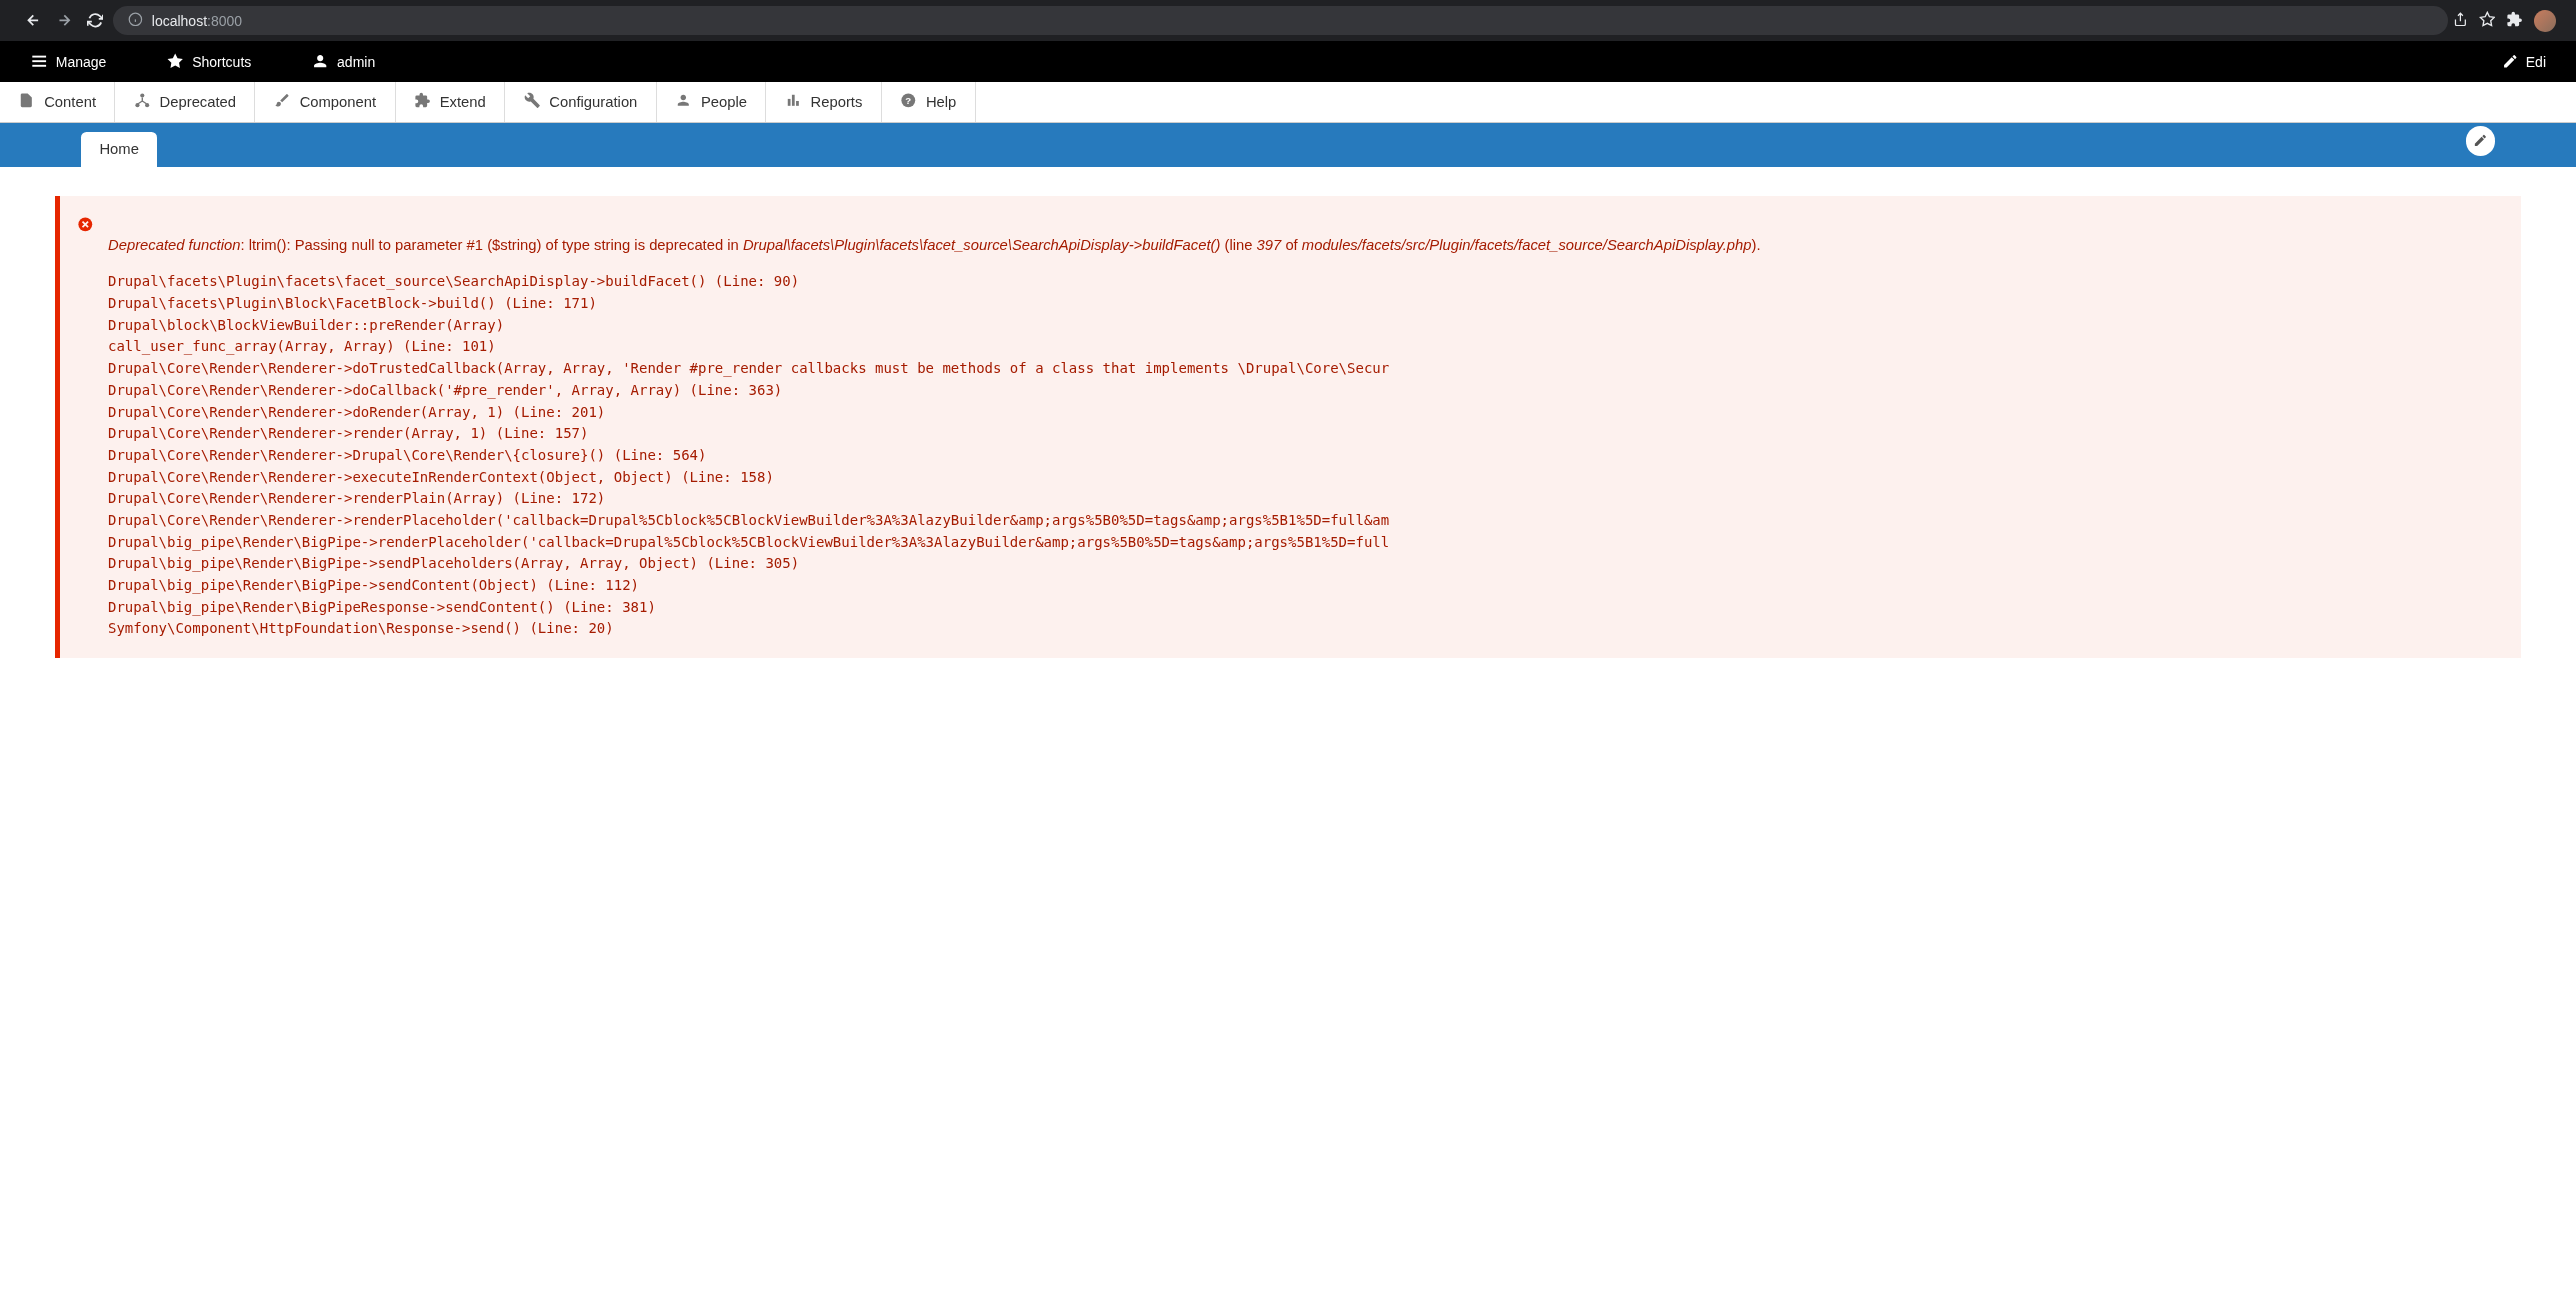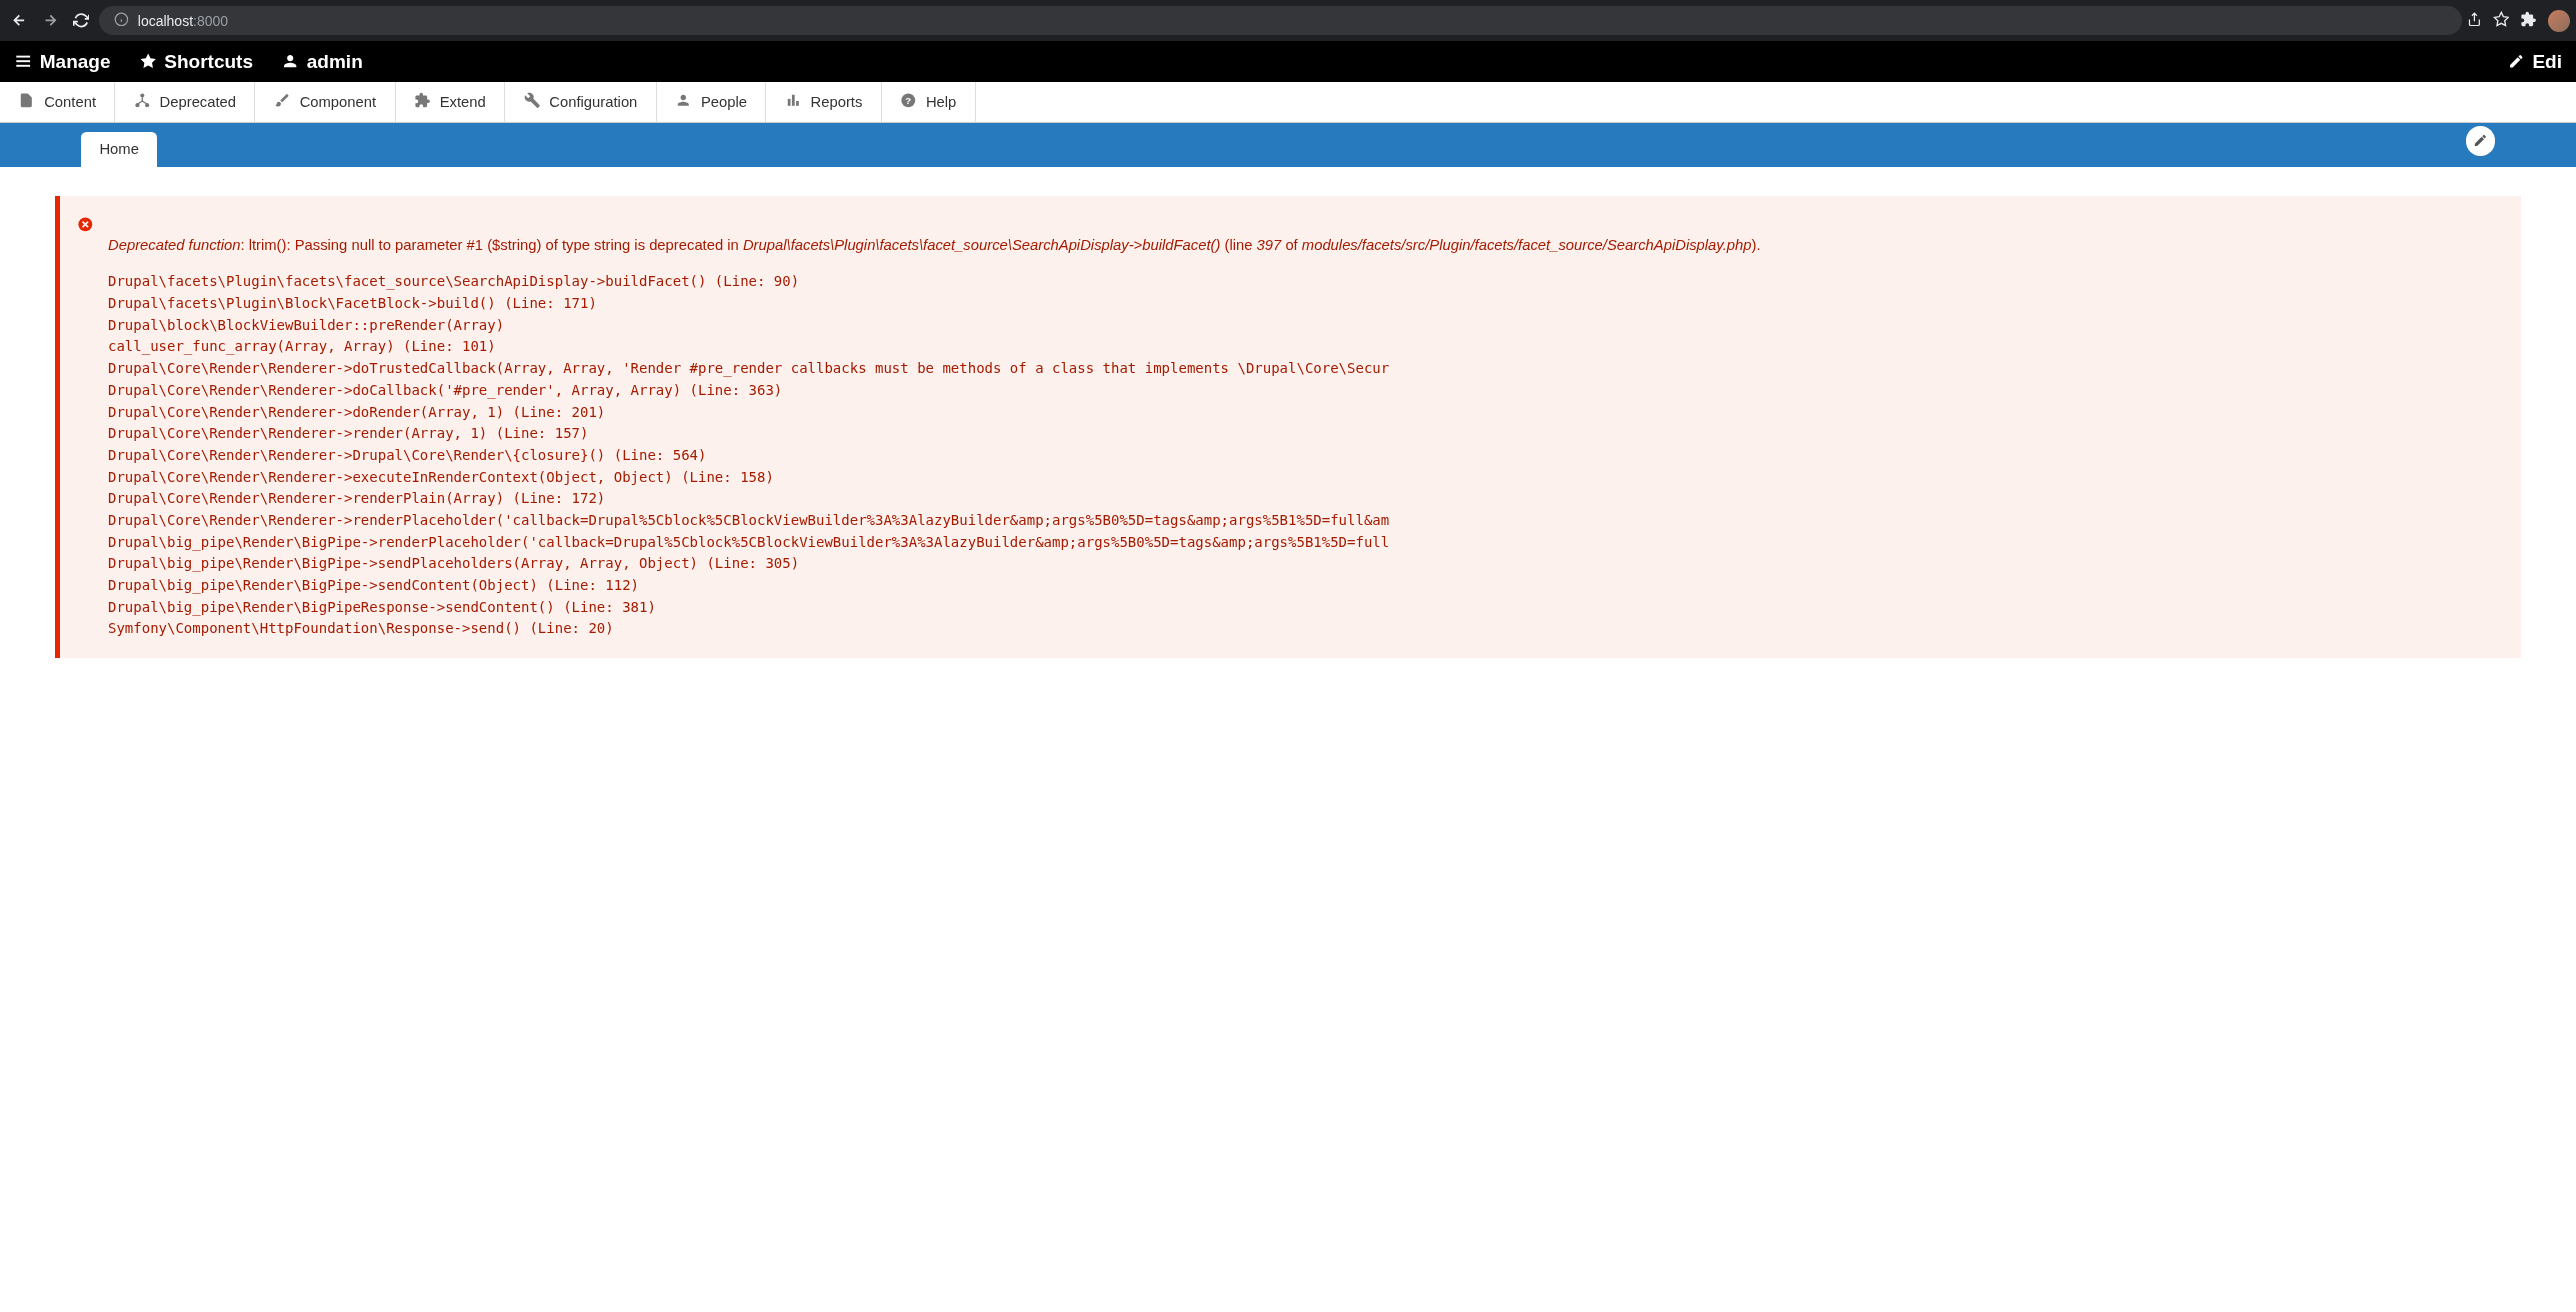--- a/index.html
+++ b/index.html
@@ -1,31 +1,31 @@
 <!DOCTYPE html>
 <html style="font-size:14.8px"><head>
 <meta charset="utf-8">
 <style>
 * { margin: 0; padding: 0; box-sizing: border-box; }
 body { font-family: -apple-system, BlinkMacSystemFont, "Segoe UI", Arial, sans-serif; background: #fff; overflow-x: hidden; }
 
 
-.browser-chrome { background: #202124; height: 41px; display: flex; align-items: center; padding: 0 6px; gap: 5px; }
+.browser-chrome { background: #202124; height: 41px; display: flex; align-items: center; padding: 0 20px; gap: 5px; }
 .nav-btn { width: 26px; height: 26px; display: flex; align-items: center; justify-content: center; color: #9aa0a6; cursor: pointer; border-radius: 50%; }
 .nav-btn.active { color: #e8eaed; }
 .address-bar { flex: 1; background: #35363a; border-radius: 18.4px; height: 29.5px; display: flex; align-items: center; padding: 0 14.8px; gap: 9.2px; color: #e8eaed; }
 .info-icon { color: #9aa0a6; }
 .url-host { color: #e8eaed; font-size: 14px; }
 .url-port { color: #9aa0a6; font-size: 14px; }
 .chrome-right { display: flex; align-items: center; gap: 11px; color: #e8eaed; }
 .avatar { width: 22px; height: 22px; border-radius: 50%; background: linear-gradient(135deg, #c97d5e, #8a6d5c); display: inline-block; }
 
 
 .admin-toolbar { background: #000; height: 41px; display: flex; align-items: center; color: #fff; }
-.toolbar-item { display: flex; align-items: center; gap: 7.4px; padding: 0 14px; height: 100%; cursor: pointer; font-size: 19px; font-weight: 700; }
+.toolbar-item { display: flex; align-items: center; gap: 7.4px; padding: 0 30px; height: 100%; cursor: pointer; font-size: 14px; font-weight: 400; }
 .toolbar-item.manage { background: #000; }
 .toolbar-spacer { flex: 1; }
 .toolbar-icon { display: inline-flex; align-items: center; }
 
 
 .admin-menu { background: #fff; height: 41px; display: flex; align-items: flex-start; border-bottom: 0.9px solid #ccc; box-shadow: 0 0.9px 1.8px rgba(0,0,0,0.1); }
 .admin-menu-item { display: flex; align-items: center; gap: 9.2px; padding: 0 18.4px; height: 100%; cursor: pointer; color: #333; font-size: 14.8px; border-right: 0.9px solid #ddd; }
 .admin-menu-icon { color: #777; }
 
 

